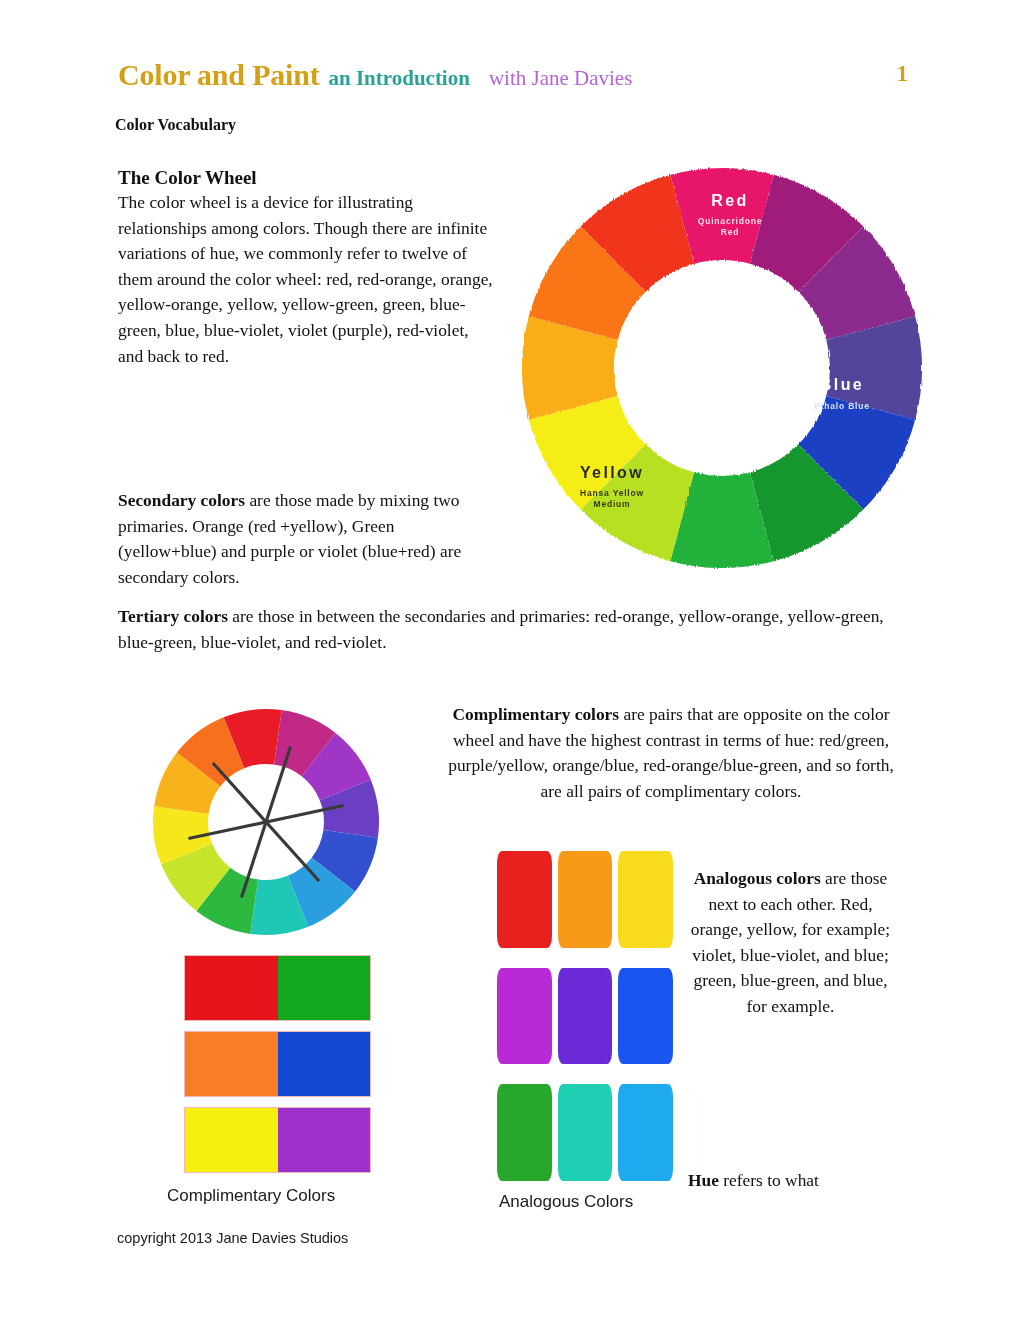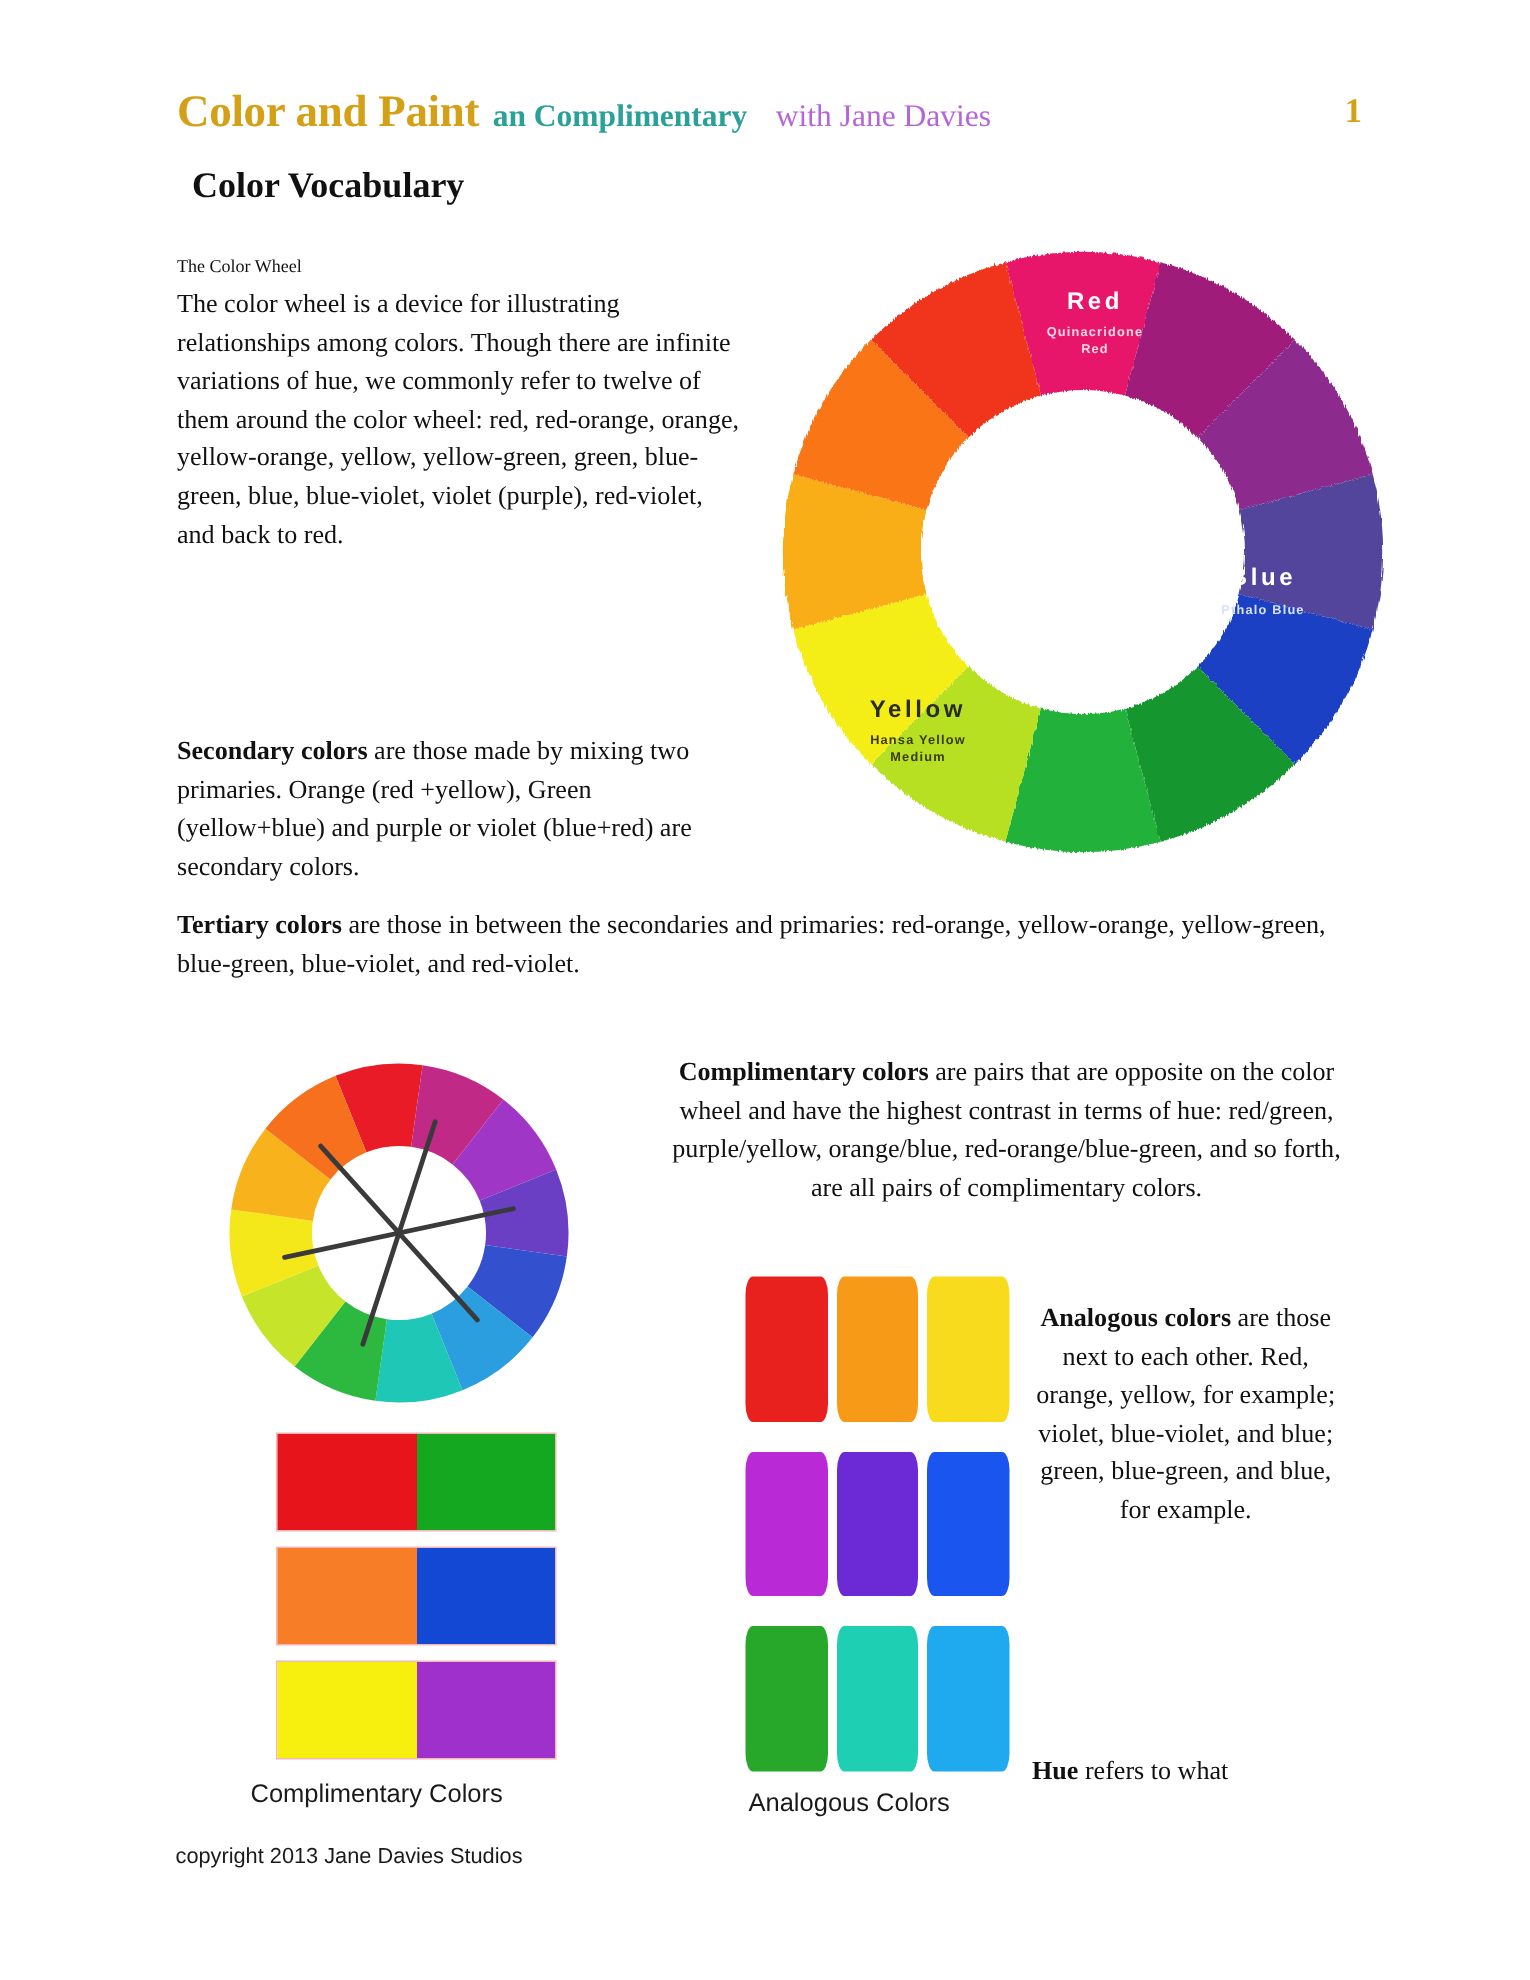--- a/index.html
+++ b/index.html
@@ -61,22 +61,22 @@
   
   .txt {
     position: absolute;
     font-size: 17.4px;
     line-height: 25.6px;
     color: #111;
     text-align: left;
   }
   b { font-weight: bold; }
 
-  #sec-heading { left: 128px; top: 112px; width: 400px; font-size: 24px; font-weight: bold; }
-  #wheel-heading { left: 118px; top: 165px; width: 400px; font-size: 12px; font-weight: normal; }
+  #sec-heading { left: 115px; top: 112px; width: 400px; font-size: 16px; font-weight: bold; }
+  #wheel-heading { left: 118px; top: 165px; width: 400px; font-size: 19px; font-weight: bold; }
   #p-wheel     { left: 118px; top: 190px; width: 378px; }
   #p-primary   { left: 118px; top: 400px; width: 378px; }
   #p-secondary { left: 118px; top: 488px; width: 378px; }
   #p-tertiary  { left: 118px; top: 604px; width: 768px; }
   #p-compl     { left: 446px; top: 702px; width: 450px; text-align: center; }
   #p-analog    { left: 688px; top: 866px; width: 205px; text-align: center; }
   #p-hue       { left: 688px; top: 1168px; width: 205px; }
 
   
   .caption {
@@ -163,21 +163,21 @@
     border-radius: 5px / 12px;
     filter: blur(0.4px);
   }
 </style>
 </head>
 <body>
 
 <div class="page">
 
   <div id="header">
-    <span id="title-main">Color and Paint</span><span id="title-sub">an Complimentary</span><span id="title-author">with Jane Davies</span>
+    <span id="title-main">Color and Paint</span><span id="title-sub">an Introduction</span><span id="title-author">with Jane Davies</span>
     <span id="page-number">1</span>
   </div>
 
   <div class="txt" id="sec-heading">Color Vocabulary</div>
   <div class="txt" id="wheel-heading">The Color Wheel</div>
 
   <div class="txt" id="p-wheel">The color wheel is a device for illustrating relationships among colors.  Though there are infinite variations of hue, we commonly refer to twelve of them around the color wheel:  red, red-orange, orange, yellow-orange, yellow, yellow-green, green, blue-green, blue, blue-violet, violet (purple), red-violet, and back to red.</div>
 
 
   <div class="txt" id="p-secondary"><b>Secondary colors</b><span> are those made by mixing two primaries.  Orange (red +yellow), Green (yellow+blue) and purple or violet (blue+red) are secondary colors.</span></div>

